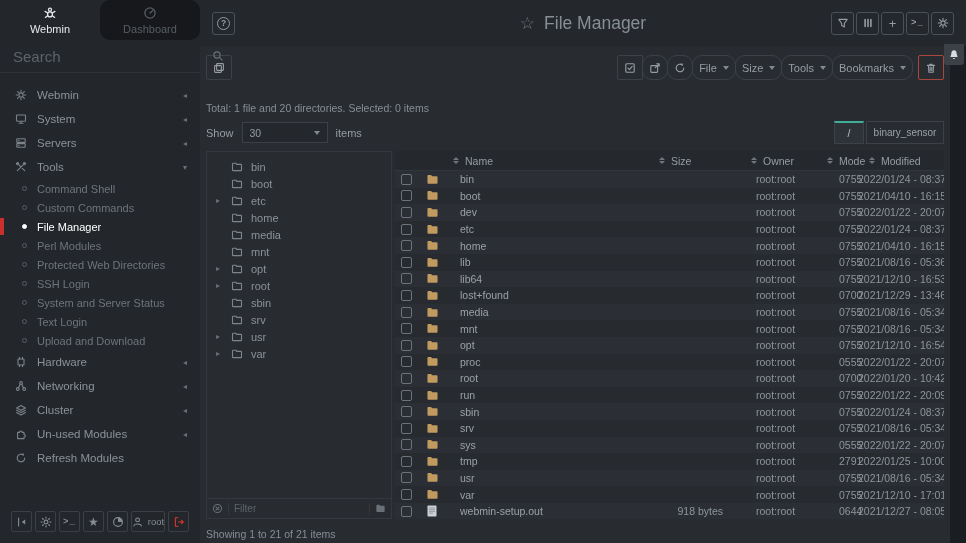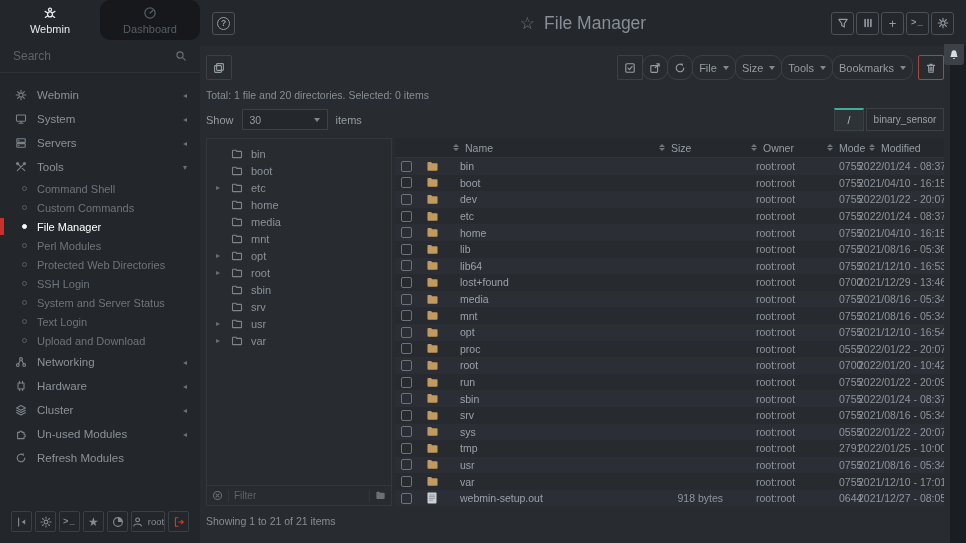--- a/index.html
+++ b/index.html
@@ -9,21 +9,21 @@
   .ic svg { display:block; }
 
   
   .sidebar { position:absolute; left:0; top:0; bottom:0; width:200px; background:#23272b; display:flex; flex-direction:column; z-index:2; }
   .tabs { display:flex; height:40px; flex:none; }
   .tab { flex:1; display:flex; flex-direction:column; align-items:center; justify-content:center; gap:3px; font-size:11px; cursor:pointer; }
   .tab.active { background:#23272b; color:#e6e9ec; }
   .tab.inactive { background:#16181b; color:#575e66;border-radius:10px; }
   .tab .ic { color:inherit; }
   .searchbar { flex:none; height:33px; display:flex; align-items:center; padding:0 13px; border-bottom:1px solid #2e3338; }
-  .searchbar input { flex:1; background:transparent; border:none; outline:none; color:#8a9199; font-size:12px; font-family:inherit; }
+  .searchbar input { flex:1; background:transparent; border:none; outline:none; color:#8a9199; font-size:15px; font-family:inherit; }
   .searchbar input::placeholder { color:#5c636b; }
   .searchbar .ic { color:#6a7178; }
   .menu { flex:1; padding-top:10px; overflow:hidden; }
   .mi { height:24px; display:flex; align-items:center; gap:9px; padding:0 13px 0 14px; font-size:11.5px; color:#8b9199; cursor:pointer; position:relative; }
   .mi .mic { width:14px; color:#7b828a; flex:none; }
   .mi .caret { margin-left:auto; font-size:8px; color:#6a7077; }
   .caret.collapsed::after { content:"◂"; }
   .caret.expanded::after { content:"▾"; }
   .smi { height:19px; display:flex; align-items:center; padding-left:37px; font-size:11px; color:#6e747c; cursor:pointer; position:relative; }
   .smi .bullet { position:absolute; left:22px; width:5px; height:5px; border:1px solid #565d64; border-radius:50%; }
@@ -45,21 +45,21 @@
   .bell-tab { position:absolute; right:2px; top:44px; width:20px; height:21px; background:#3c4147; border-radius:0 0 3px 3px; display:flex; align-items:center; justify-content:center; color:#d8dcdf; z-index:3; cursor:pointer; }
 
   .content { position:absolute; top:46px; left:0; right:16px; bottom:0; background:#282c31; padding:9px 6px 0; }
   .toolbar { display:flex; align-items:flex-start; }
   .tbtn { min-width:25px; height:25px; border:1px solid #3b4147; border-radius:2px; display:inline-flex; align-items:center; justify-content:center; color:#959ca3; font-size:11px; gap:6px; padding:0 6px; background:transparent; cursor:pointer; }
   .tgroup { margin-left:auto; display:flex; }
   .tgroup .tbtn { margin-left:-1px; border-radius:10px; }
   .tgroup .tbtn:first-child { border-radius:2px 0 0 2px; }
   .tbtn .dcaret { width:0; height:0; border-left:3.5px solid transparent; border-right:3.5px solid transparent; border-top:4px solid #818891; }
   .tbtn.trash { border-color:#a9473c; margin-left:5px; border-radius:2px; }
-  .totalline { margin-top:9px; font-size:10.5px; color:#868d95; }
+  .totalline { margin-top:22px; font-size:10.5px; color:#868d95; }
   .controls { margin-top:7px; display:flex; align-items:center; font-size:11px; color:#959ca3; }
   .select { width:86px; height:21px; border:1px solid #3b4147; background:#24282c; margin:0 8px; display:flex; align-items:center; justify-content:space-between; padding:0 7px; font-size:10.5px; color:#959ca3; cursor:pointer; }
   .select .dcaret { width:0; height:0; border-left:3.5px solid transparent; border-right:3.5px solid transparent; border-top:4px solid #818891; }
   .pathbar { margin-left:auto; display:flex; }
   .rootbtn { width:30px; height:23px; background:#2e3338; border:1px solid #3b4147; border-top:2px solid #3fae96; color:#b9bfc5; font-size:10.5px; display:flex; align-items:center; justify-content:center; cursor:pointer; }
   .pathinput { width:78px; height:23px; margin-left:2px; border:1px solid #3b4147; background:transparent; color:#9aa1a8; font-size:10px; text-align:center; font-family:inherit; outline:none; }
 
   .split { margin-top:7px; display:flex; height:368px; }
   .treepanel { width:186px; flex:none; border:1px solid #33383f; display:flex; flex-direction:column; }
   .treelist { flex:1; padding-top:6px; overflow:hidden; }
@@ -200,37 +200,37 @@
         <span class="bullet"></span>
         <span>Text Login</span>
       </div>
       <div class="smi">
         <span class="bullet"></span>
         <span>Upload and Download</span>
       </div>
       <div class="mi">
         <span class="ic mic">
           <svg width="12" height="12" viewBox="0 0 12 12" fill="none" stroke="currentColor" stroke-width="1.1" stroke-linecap="round" stroke-linejoin="round">
+            <rect x="3" y="3" width="6" height="6" rx="0.6"></rect>
+            <path d="M4.5 1.4v1.6M7.5 1.4v1.6M4.5 9v1.6M7.5 9v1.6"></path>
+          </svg>
+        </span>
+        <span>Hardware</span>
+        <span class="caret collapsed"></span>
+      </div>
+      <div class="mi">
+        <span class="ic mic">
+          <svg width="12" height="12" viewBox="0 0 12 12" fill="none" stroke="currentColor" stroke-width="1.1" stroke-linecap="round" stroke-linejoin="round">
             <circle cx="6" cy="3" r="1.4"></circle>
             <circle cx="2.8" cy="9" r="1.4"></circle>
             <circle cx="9.2" cy="9" r="1.4"></circle>
             <path d="M5.3 4.3 L3.5 7.7 M6.7 4.3 L8.5 7.7"></path>
           </svg>
         </span>
         <span>Networking</span>
-        <span class="caret collapsed"></span>
-      </div>
-      <div class="mi">
-        <span class="ic mic">
-          <svg width="12" height="12" viewBox="0 0 12 12" fill="none" stroke="currentColor" stroke-width="1.1" stroke-linecap="round" stroke-linejoin="round">
-            <rect x="3" y="3" width="6" height="6" rx="0.6"></rect>
-            <path d="M4.5 1.4v1.6M7.5 1.4v1.6M4.5 9v1.6M7.5 9v1.6"></path>
-          </svg>
-        </span>
-        <span>Hardware</span>
         <span class="caret collapsed"></span>
       </div>
       <div class="mi">
         <span class="ic mic">
           <svg width="12" height="12" viewBox="0 0 12 12" fill="none" stroke="currentColor" stroke-width="1.1" stroke-linecap="round" stroke-linejoin="round">
             <path d="M6 1.6 L10.4 3.9 L6 6.2 L1.6 3.9 Z"></path>
             <path d="M1.6 6.3 L6 8.6 L10.4 6.3"></path>
             <path d="M1.6 8.6 L6 10.9 L10.4 8.6"></path>
           </svg>
         </span>

